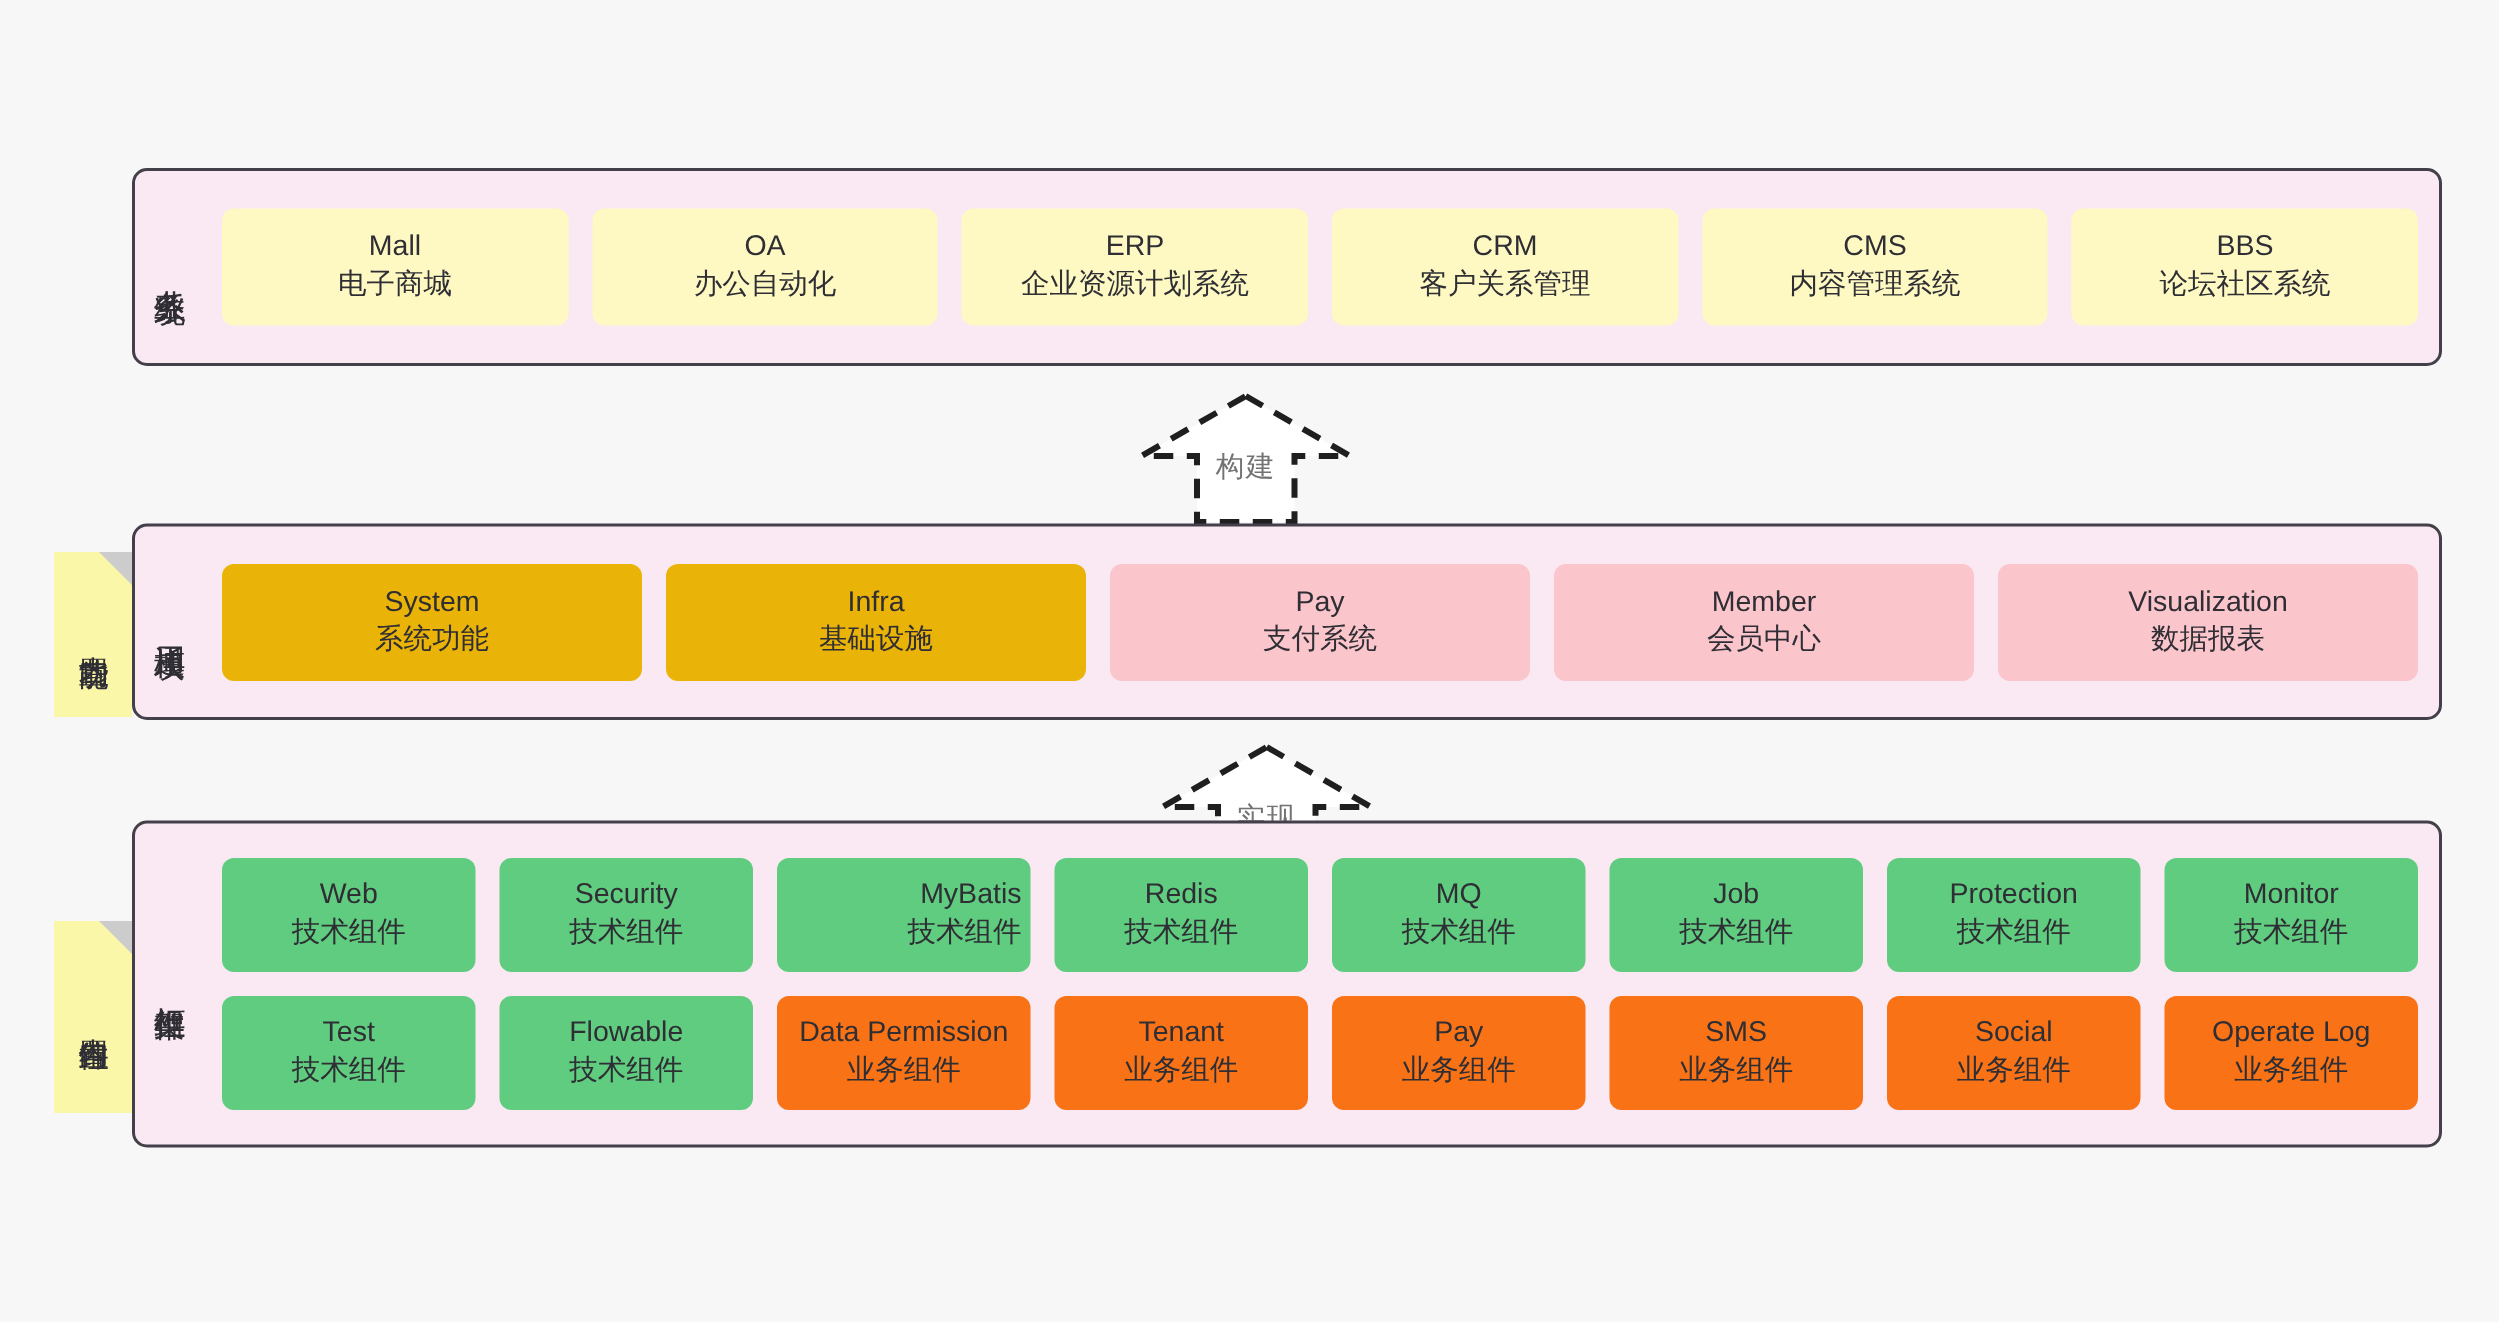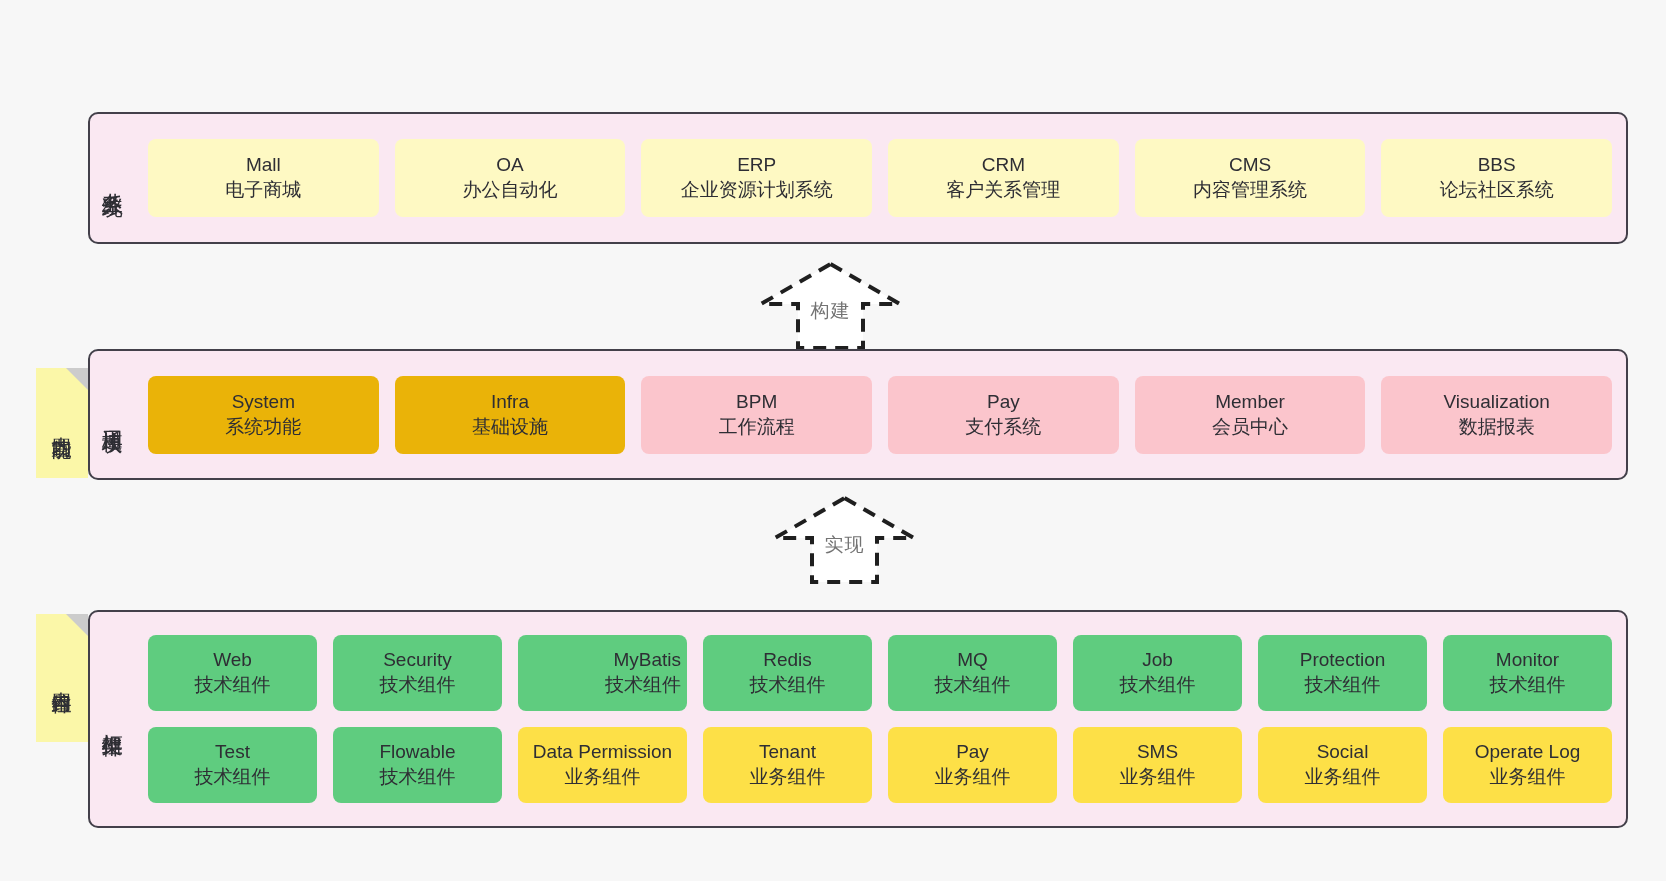--- a/index.html
+++ b/index.html
@@ -65,21 +65,21 @@
     padding: 4px 6px;
     color: #2e2e34;
   }
   .card .en { font-size: 19px; }
   .card .cn { font-size: 19px; }
 
   .c-blue        { background: #fef9c3; }
   .c-red         { background: #eab308; }
   .c-pink        { background: #fbc5cc; }
   .c-green       { background: #5fcc7f; }
-  .c-green-light { background: #fde047; text-align: center; }
+  .c-green-light { background: #f97316; text-align: center; }
 
   
   .note {
     position: absolute;
     background: #fbf7a8;
     border: none;
     display: flex;
     align-items: center;
     justify-content: center;
     font-size: 20px;
@@ -161,24 +161,20 @@
         <div class="row">
           <div class="card c-red" style="min-height: 78px;">
             <div class="en">System</div>
             <div class="cn">系统功能</div>
           </div>
           <div class="card c-red" style="min-height: 78px;">
             <div class="en">Infra</div>
             <div class="cn">基础设施</div>
           </div>
           <div class="card c-pink" style="min-height: 78px;">
-            <div class="en">BPM</div>
-            <div class="cn">工作流程</div>
-          </div>
-          <div class="card c-pink" style="min-height: 78px;">
             <div class="en">Pay</div>
             <div class="cn">支付系统</div>
           </div>
           <div class="card c-pink" style="min-height: 78px;">
             <div class="en">Member</div>
             <div class="cn">会员中心</div>
           </div>
           <div class="card c-pink" style="min-height: 78px;">
             <div class="en">Visualization</div>
             <div class="cn">数据报表</div>
@@ -191,21 +187,21 @@
     <span>内置功能</span>
   </div>
 
   <div class="arrow" id="arrow-1" style="left:762px; top:492px; width:165px; height:92px;">
     <svg width="165" height="92" viewBox="0 0 165 92" aria-hidden="true">
       <path d="M 82.5 6 L 152 46 L 115 46 L 115 90 L 50 90 L 50 46 L 13 46 Z" fill="#ffffff" stroke="#1f1f1f" stroke-width="4" stroke-dasharray="13 9" stroke-linejoin="miter"></path>
     </svg>
     <div class="arrow-label">实现</div>
   </div>
 
-  <div class="layer" id="layer-2" style="left:88px; top:610px; width:1540px; height:218px;">
+  <div class="layer" id="layer-2" style="left:88px; top:547px; width:1540px; height:218px;">
     <div class="layer-title">框架组件</div>
     <div class="layer-body">
         <div class="row">
           <div class="card c-green" style="min-height: 76px;">
             <div class="en">Web</div>
             <div class="cn">技术组件</div>
           </div>
           <div class="card c-green" style="min-height: 76px;">
             <div class="en">Security</div>
             <div class="cn">技术组件</div>

